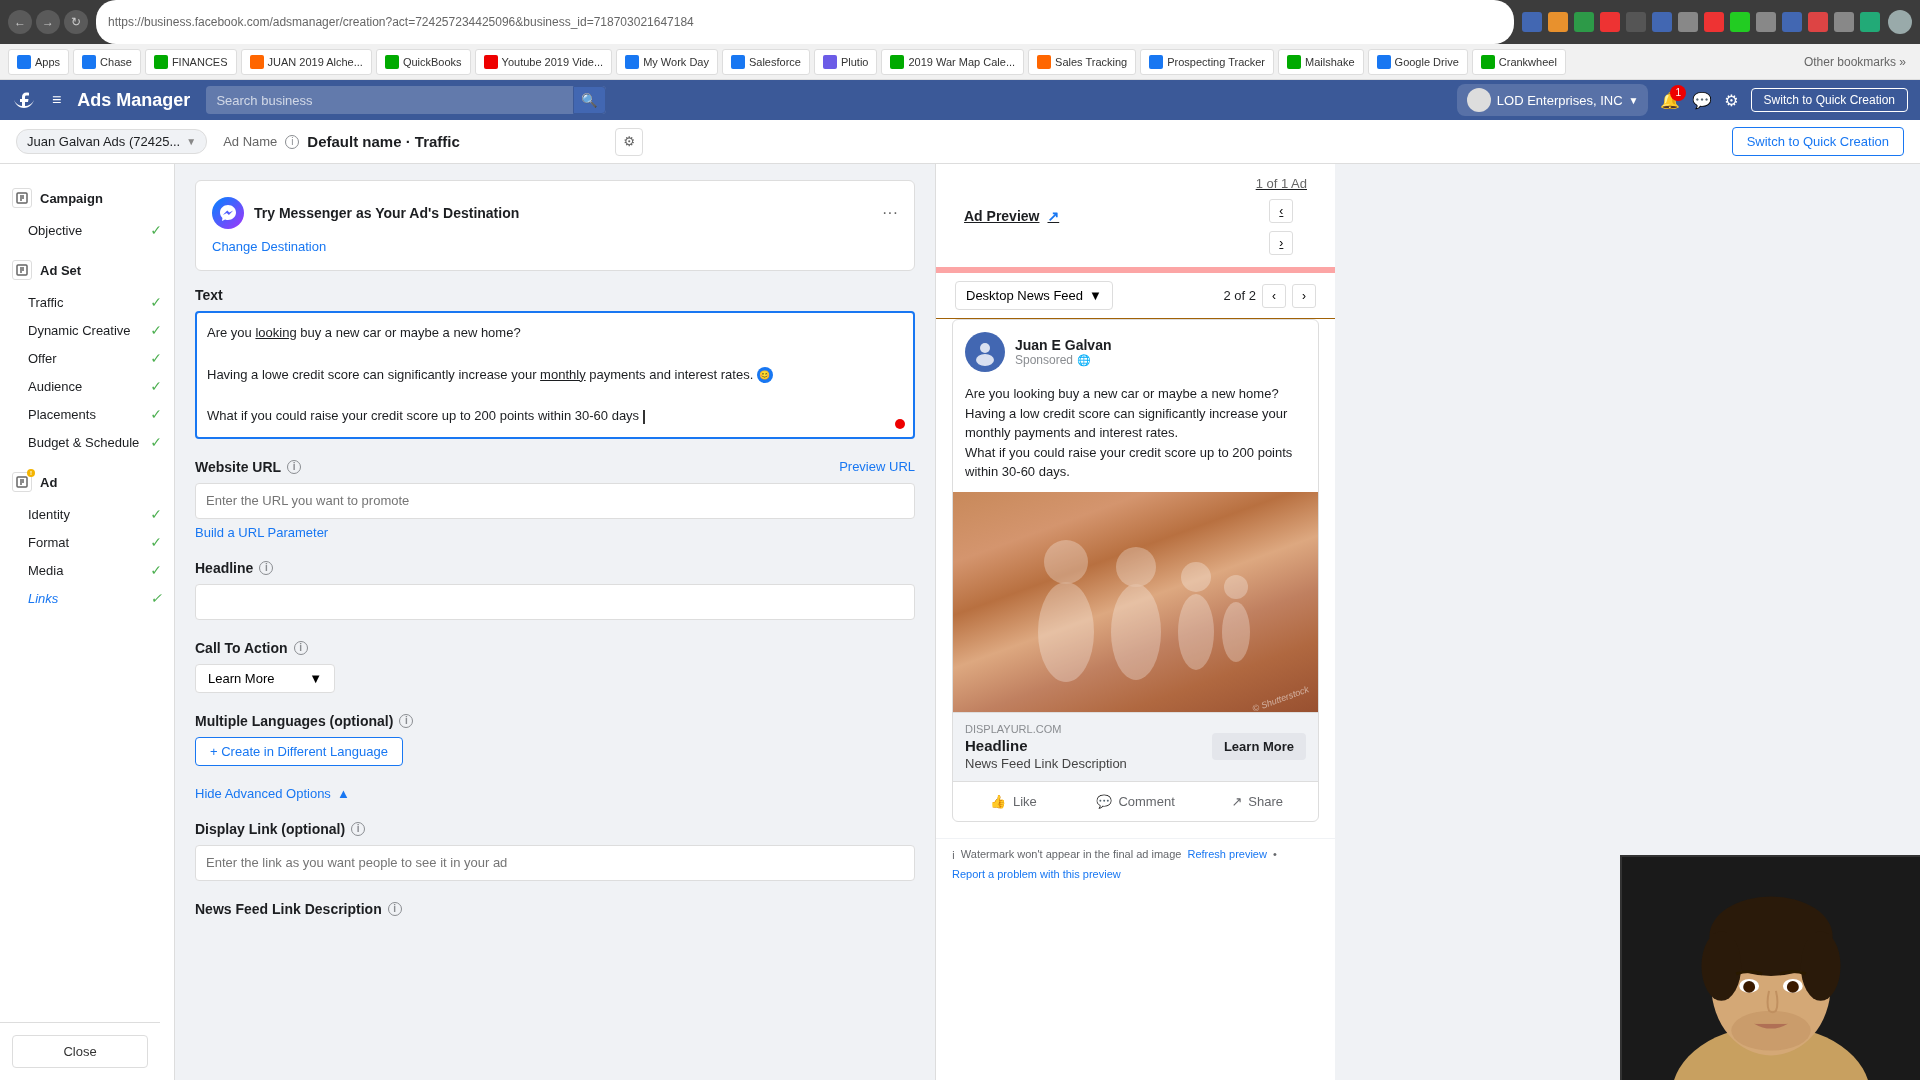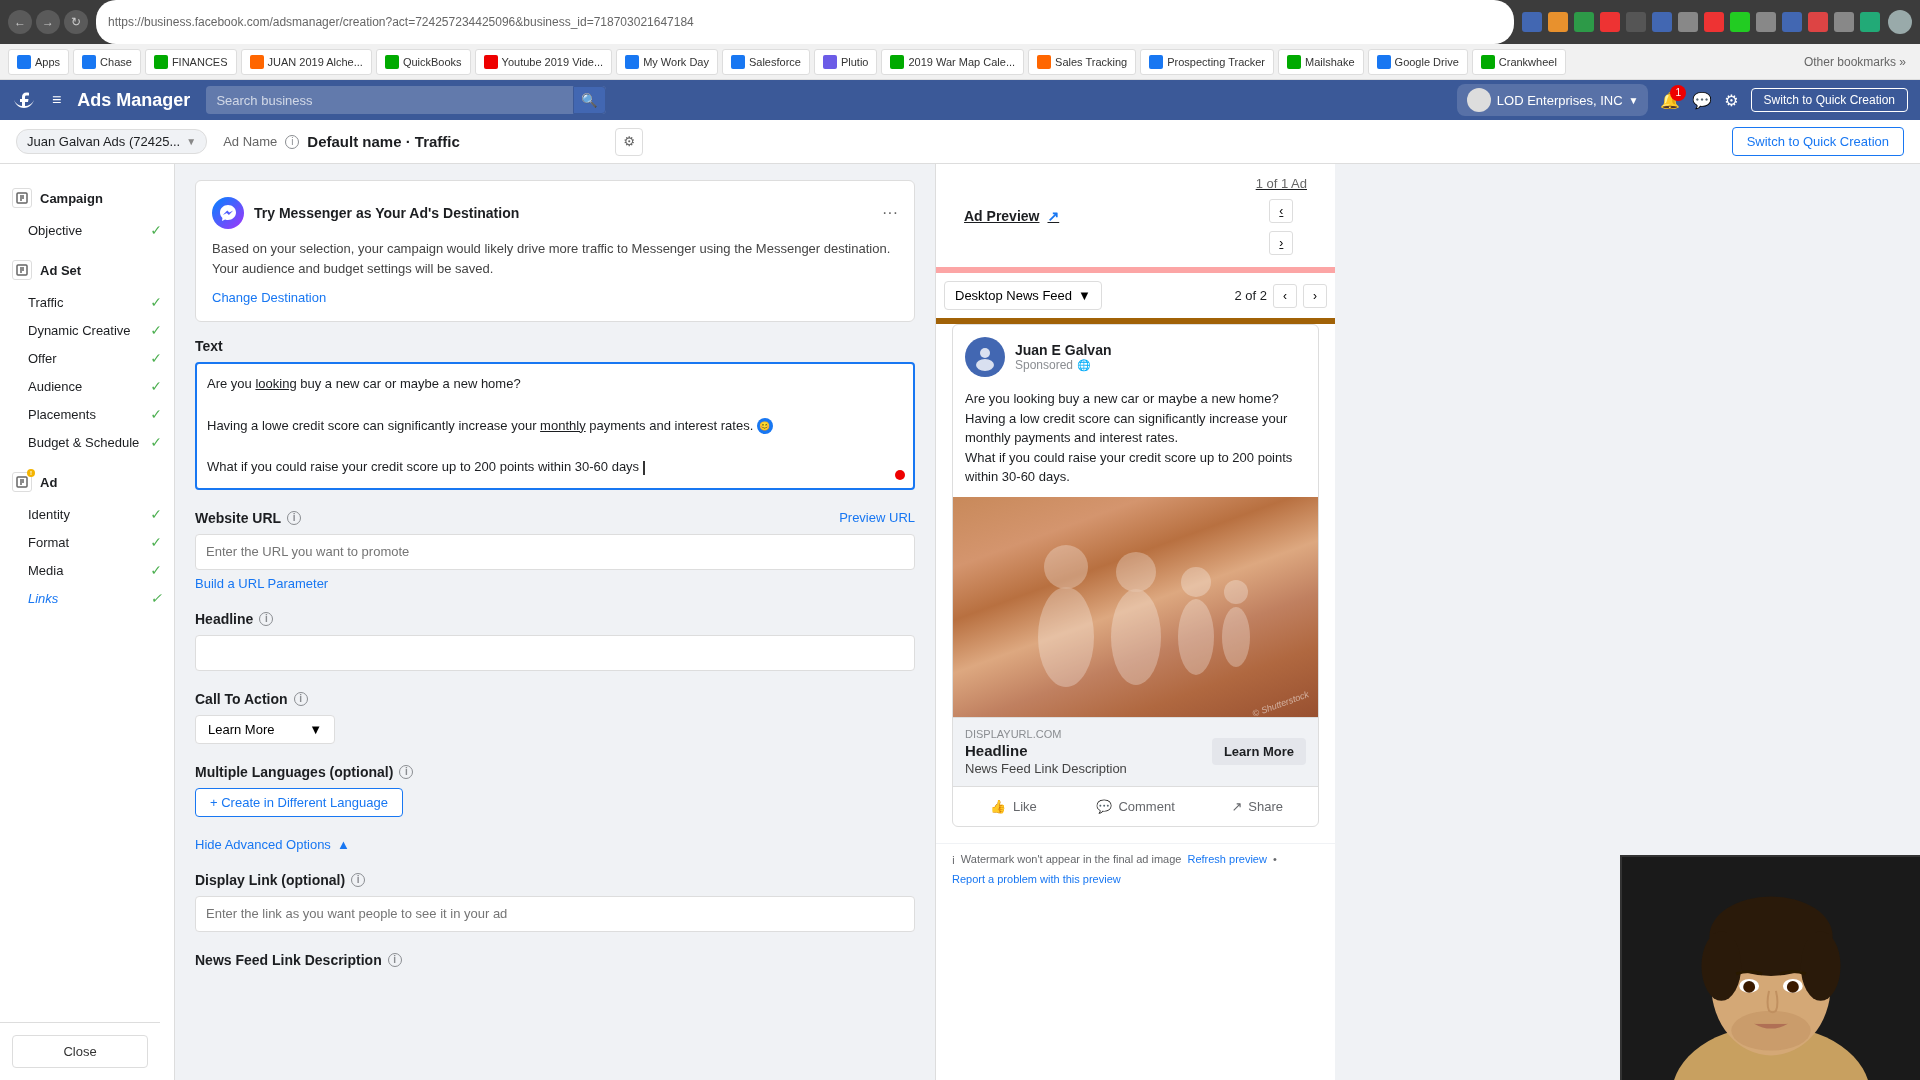--- a/index.html
+++ b/index.html
@@ -391,21 +391,20 @@
       <div class="messenger-box">
         <div class="messenger-box-header">
           <div class="messenger-icon">
             <svg width="18" height="18" viewBox="0 0 18 18" fill="white">
                 <path d="M9 1C4.58 1 1 4.36 1 8.5c0 2.17.93 4.12 2.43 5.5L3 17l3.1-1.62C7.26 15.77 8.11 16 9 16c4.42 0 8-3.36 8-7.5S13.42 1 9 1zm.88 10.08l-2.04-2.17-3.97 2.17 4.37-4.64 2.08 2.17 3.93-2.17-4.37 4.64z"></path>
               </svg>
           </div>
           <span class="messenger-box-title">Try Messenger as Your Ad's Destination</span>
           <span class="messenger-more">···</span>
         </div>
-        <p class="messenger-box-text">Based on your selection, your campaign would likely drive more traffic to Messenger using the Messenger destination. Your audience and budget settings will be saved.</p>
         <a class="change-destination-link">Change Destination</a>
       </div>
 
       <div class="form-section">
         <div class="form-label">
           <span>Text</span>
         </div>
         <div class="text-input-area">
           <div class="text-content">Are you <span class="underline">looking</span> buy a new car or maybe a new home?<br><br>Having a lowe credit score can significantly increase your <span class="underline">monthly</span> payments and interest rates. <span style="display:inline-block;width:16px;height:16px;background:#1877f2;border-radius:50%;vertical-align:middle;font-size:9px;color:#fff;text-align:center;line-height:16px;">😊</span><br><br>What if you could raise your credit score up to 200 points within 30-60 days <span class="cursor"></span></div>
           <span class="char-dot"></span>
@@ -479,21 +478,21 @@
           <span>Ad Preview</span>
           <span class="external-link-icon">↗</span>
         </div>
         <div class="preview-nav">
           <span>1 of 1 Ad</span>
           <button class="preview-nav-btn">‹</button>
           <button class="preview-nav-btn">›</button>
         </div>
       </div>
 
-      <div style="display:flex;align-items:center;justify-content:space-between;padding:8px 8px;border-bottom:6px solid #a16207;">
+      <div style="display:flex;align-items:center;justify-content:space-between;padding:8px 19px;border-bottom:1px solid #a16207;">
         <button class="placement-dropdown" style="margin:0;">
           <span>Desktop News Feed</span>
           <span>▼</span>
         </button>
         <div style="display:flex;align-items:center;gap:6px;">
           <span>2 of 2</span>
           <button class="preview-nav-btn">‹</button>
           <button class="preview-nav-btn">›</button>
         </div>
       </div>

